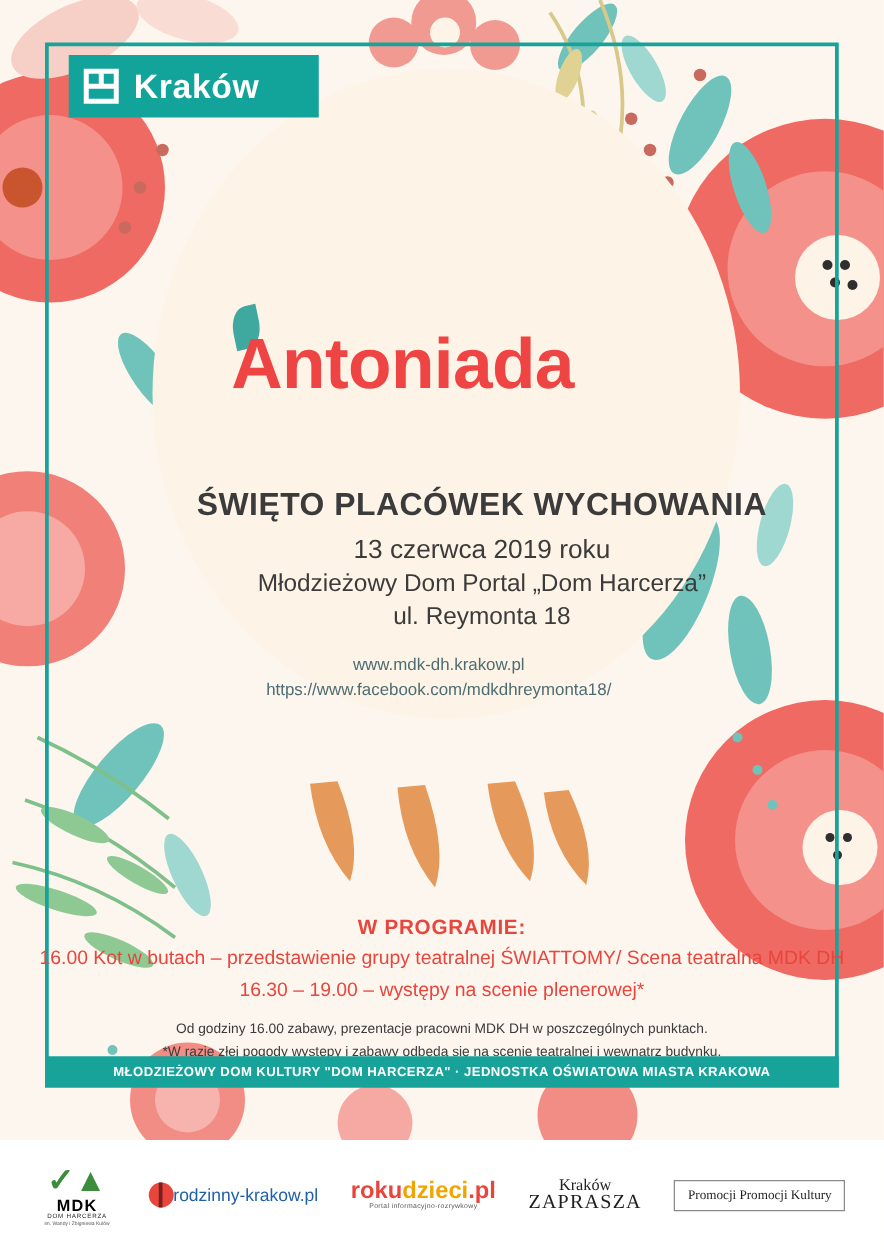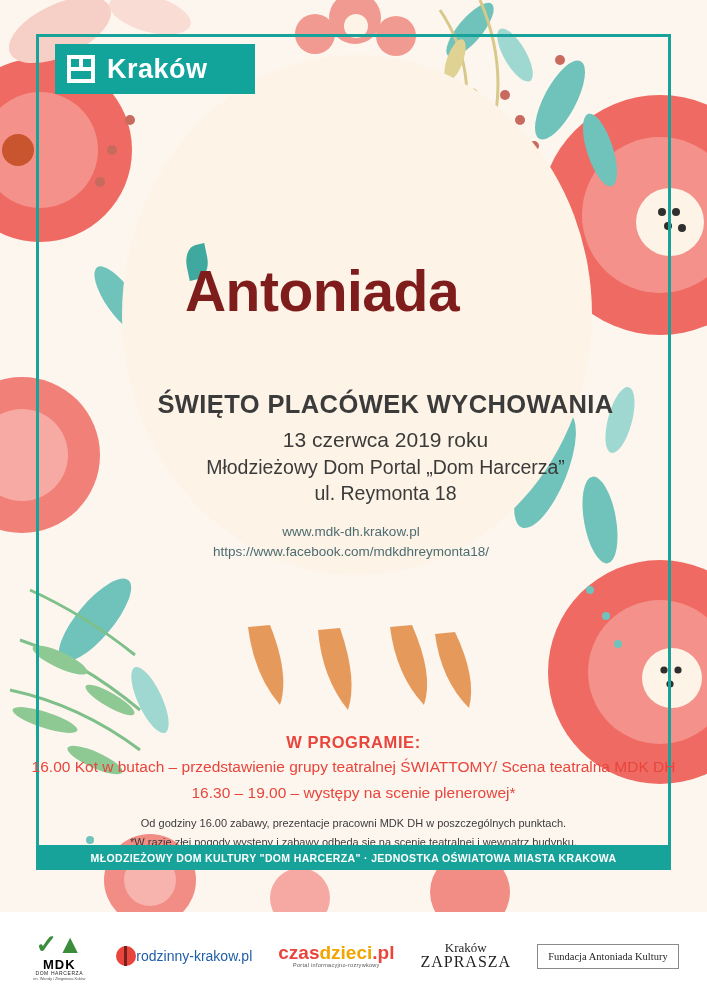--- a/index.html
+++ b/index.html
@@ -48,21 +48,21 @@
   .logo-mark i.a{left:4px;top:4px;width:8px;height:8px;}
   .logo-mark i.b{left:16px;top:4px;width:8px;height:8px;}
   .logo-mark i.c{left:4px;top:16px;width:20px;height:8px;}
   .logo-text{
     color:#ffffff;font-size:27px;font-weight:bold;margin-left:12px;letter-spacing:.5px;
   }
 
   
   .title{
     position:absolute;left:0;top:258px;width:644px;text-align:center;
-    color:#7f1d1d;font-size:57px;font-weight:bold;letter-spacing:-.5px;
+    color:#ef4444;font-size:57px;font-weight:bold;letter-spacing:-.5px;
     z-index:6;
   }
   .leaf-accent{
     position:absolute;left:186px;top:245px;width:22px;height:34px;
     background:#3fa9a0;border-radius:60% 0 60% 0;transform:rotate(-12deg);
     z-index:6;
   }
 
   
   .headline{
@@ -299,27 +299,27 @@
   </div>
 
   <div class="sp rodzinny">
     <span class="bug"></span>
     <span class="lbl">rodzinny-krakow.pl</span>
   </div>
 
   <div class="sp czasdzieci">
     <div>
       <div class="top">
-        <span>czas</span><b>dzieci</b><span>.pl</span>
+        <span>roku</span><b>dzieci</b><span>.pl</span>
       </div>
       <div class="sub">Portal informacyjno-rozrywkowy</div>
     </div>
   </div>
 
   <div class="sp zaprasza">
     <div>
       <div class="k">Kraków</div>
       <div class="z">ZAPRASZA</div>
     </div>
   </div>
 
-  <div class="sp fundacja">Fundacja Antoniada Kultury</div>
+  <div class="sp fundacja">Promocji Promocji Kultury</div>
 </div>
 
 </body></html>

